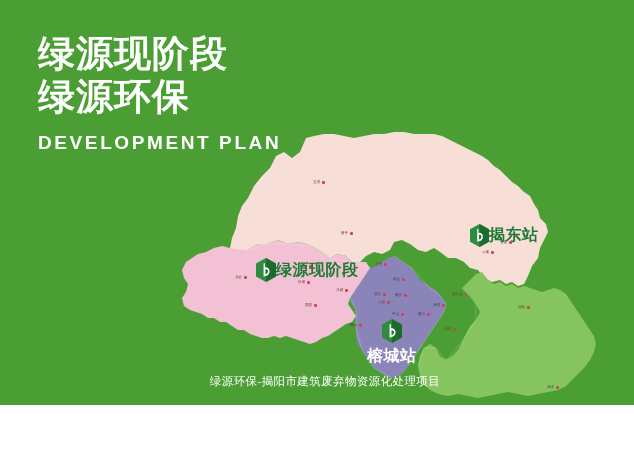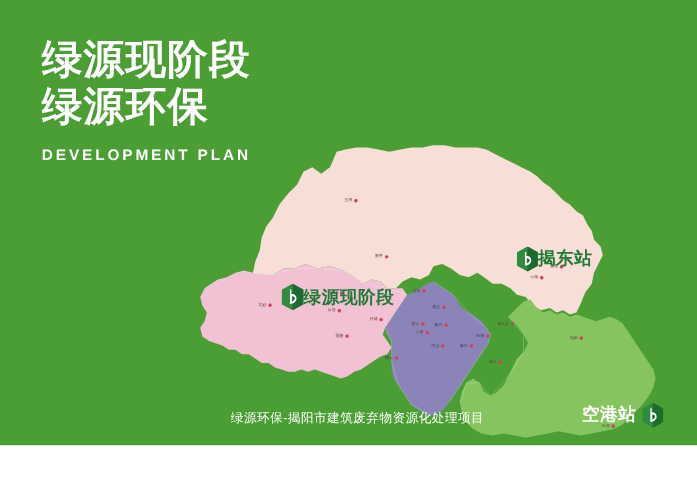--- a/index.html
+++ b/index.html
@@ -27,21 +27,21 @@
     color: #ffffff;
     font-size: 37px;
     line-height: 43px;
     font-weight: bold;
     letter-spacing: 1px;
     white-space: nowrap;
   }
   #subtitle {
     margin-top: 14px;
     color: #ffffff;
-    font-size: 14px;
+    font-size: 19px;
     font-weight: bold;
     letter-spacing: 2.6px;
     white-space: nowrap;
   }
 
   
   #map-wrap {
     position: absolute;
     left: 0;
     top: 0;
@@ -201,34 +201,34 @@
         <polygon points="10,0 20,5.5 20,18.5 10,24" fill="#1d6b2e"></polygon>
         <path d="M7.6,5.2 L7.6,18.4 C10.9,18.4 13.6,16.2 13.6,13.2
                  C13.6,10.5 11.4,8.7 8.9,9.3 L8.9,5.2 Z
                  M9.4,11.3 C10.8,11.0 12.0,11.9 12.0,13.2
                  C12.0,14.6 10.9,15.8 9.4,16.3 Z" fill="#ffffff"></path>
       </svg>
     </span>
     <span class="st-label lbl-dark">揭东站</span>
   </div>
 
-
-  <div class="station right" style="left:524px; top:366px;">
-    <span class="st-label lbl-white" style="margin-right:5px;">空港站</span>
+  <div class="station left" style="left:367px; top:319px; flex-direction:column; align-items:center;">
     <span class="logo-icon">
-      <svg class="logo-mark" width="19" height="23" viewBox="0 0 20 24" xmlns="http://www.w3.org/2000/svg">
+      <svg class="logo-mark" width="20" height="24" viewBox="0 0 20 24" xmlns="http://www.w3.org/2000/svg">
         <polygon points="10,0 20,5.5 20,18.5 10,24 0,18.5 0,5.5" fill="#2e8b3f"></polygon>
         <polygon points="10,0 20,5.5 20,18.5 10,24" fill="#1d6b2e"></polygon>
         <path d="M7.6,5.2 L7.6,18.4 C10.9,18.4 13.6,16.2 13.6,13.2
                  C13.6,10.5 11.4,8.7 8.9,9.3 L8.9,5.2 Z
                  M9.4,11.3 C10.8,11.0 12.0,11.9 12.0,13.2
                  C12.0,14.6 10.9,15.8 9.4,16.3 Z" fill="#ffffff"></path>
       </svg>
     </span>
-  </div>
+    <span class="st-label lbl-white" style="margin:3px 0 0 0;">榕城站</span>
+  </div>
+
 
   <div id="towns">
       <div class="town " style="left: 313px; top: 180px;">
         <span>玉湖</span>
         <span class="dot"></span>
       </div>
       <div class="town " style="left: 341px; top: 231px;">
         <span>新亨</span>
         <span class="dot"></span>
       </div>

